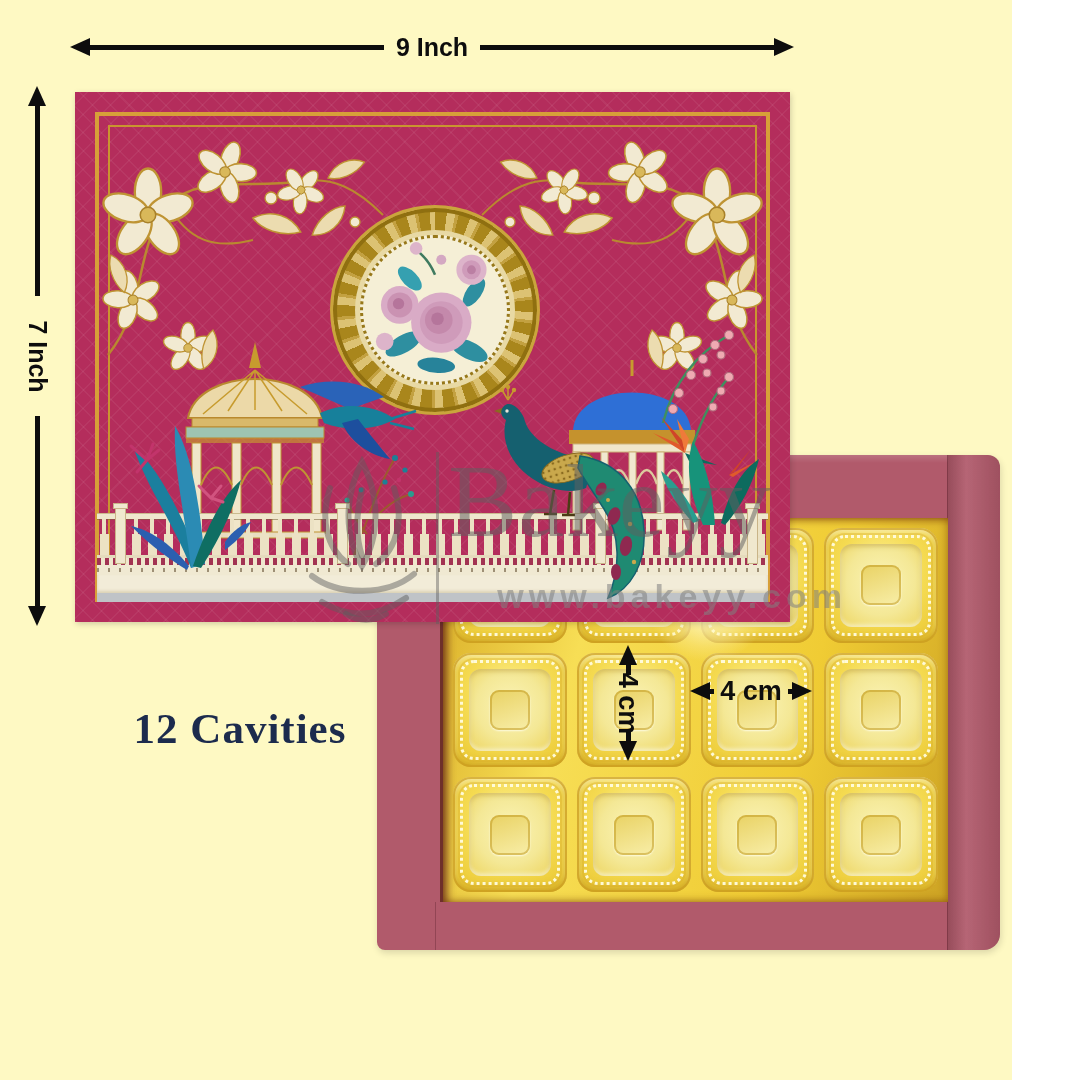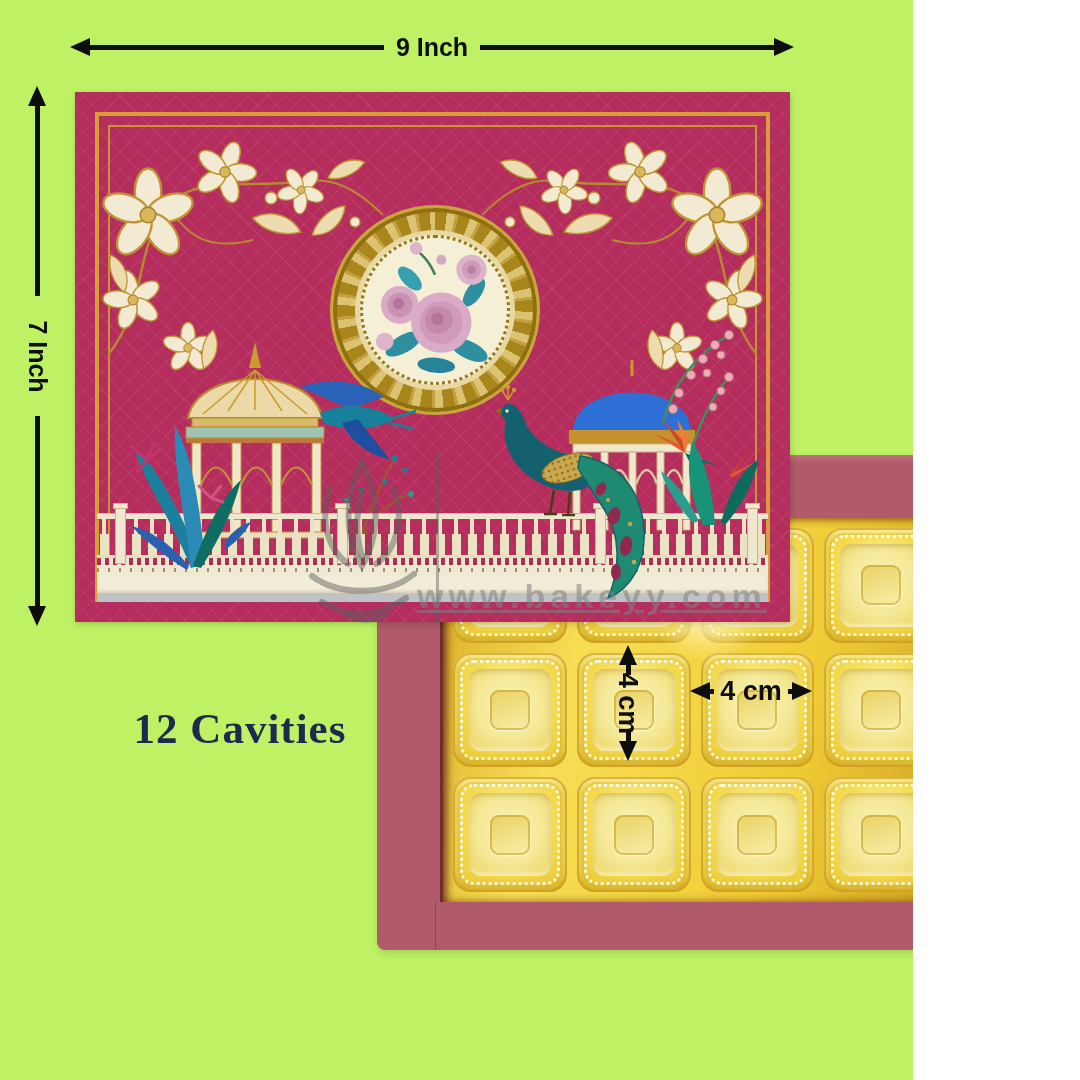--- a/index.html
+++ b/index.html
@@ -1,16 +1,16 @@
 <!DOCTYPE html>
 <html><head>
 <meta charset="utf-8">
 <style>
   html,body{margin:0;padding:0;background:#fff;}
-  #canvas{position:relative;width:913px;height:1080px;background:#bef264;overflow:hidden;
+  #canvas{position:relative;width:1012px;height:1080px;background:#fef9c3;overflow:hidden;
           font-family:"Liberation Sans",sans-serif;}
 
   
   .dim-h{position:absolute;left:70px;top:33px;width:724px;height:28px;display:flex;align-items:center;z-index:40;}
   .dim-v{position:absolute;left:22px;top:86px;width:30px;height:540px;display:flex;flex-direction:column;align-items:center;z-index:40;}
   .hline{flex:1;height:5px;background:#0d0d0d;}
   .vline{flex:1;width:5px;background:#0d0d0d;}
   .ah-left{width:0;height:0;border-top:9px solid transparent;border-bottom:9px solid transparent;border-right:20px solid #0d0d0d;}
   .ah-right{width:0;height:0;border-top:9px solid transparent;border-bottom:9px solid transparent;border-left:20px solid #0d0d0d;}
   .ah-up{width:0;height:0;border-left:9px solid transparent;border-right:9px solid transparent;border-bottom:20px solid #0d0d0d;}
@@ -89,22 +89,22 @@
     background-size:100% 4px;background-position:0 3px;background-repeat:no-repeat;}
   .f-plinth{height:18px;background:#f2ecd8;box-shadow:inset 0 -2px 3px rgba(150,130,80,.25);}
   .f-gray{height:9px;background:#bfc3c7;}
   .f-post{position:absolute;top:-7px;width:9px;height:56px;background:#f0e8ce;border:1px solid #c9b488;}
   .f-post::before{content:"";position:absolute;left:-3px;top:-4px;width:13px;height:4px;background:#f0e8ce;border:1px solid #c9b488;}
 
   
   .watermark{position:absolute;inset:0;z-index:50;pointer-events:none;}
   .wm-brand{position:absolute;left:448px;top:446px;font-family:"Liberation Serif",serif;
     font-size:104px;font-weight:500;line-height:1.05;color:rgba(95,95,95,.52);letter-spacing:1px;}
-  .wm-site{position:absolute;left:417px;top:577px;width:430px;text-align:left;
-    font-size:34px;font-weight:700;letter-spacing:5px;color:rgba(128,128,128,.55);text-decoration:underline;}
+  .wm-site{position:absolute;left:417px;top:577px;width:430px;text-align:right;
+    font-size:34px;font-weight:700;letter-spacing:5px;color:rgba(128,128,128,.55);}
   .wm-divider{position:absolute;left:436px;top:452px;width:3px;height:172px;background:rgba(95,95,95,.45);}
   .wm-logo{position:absolute;left:290px;top:456px;}
 </style>
 </head>
 <body>
 
 <div id="canvas">
 
   <div class="dim-h">
     <div class="ah-left"></div>
@@ -425,16 +425,17 @@
     <svg class="wm-logo" width="145" height="168" viewBox="0 0 145 168" fill="none" stroke="rgba(95,95,95,0.48)" stroke-width="6" stroke-linecap="round">
       <path d="M72,6 C54,40 54,80 72,110 C90,80 90,40 72,6 Z"></path>
       <path d="M40,32 C30,62 36,92 58,108"></path>
       <path d="M104,32 C114,62 108,92 86,108"></path>
       <path d="M72,34 C66,58 66,82 72,100"></path>
       <path d="M22,120 C48,140 98,140 124,118"></path>
       <path d="M32,146 C60,163 88,161 116,142"></path>
       <path d="M56,158 C70,166 84,165 96,158"></path>
     </svg>
     <div class="wm-divider"></div>
+    <div class="wm-brand">Bakeyy</div>
     <div class="wm-site">www.bakeyy.com</div>
   </div>
 
 </div>
 
 </body></html>

